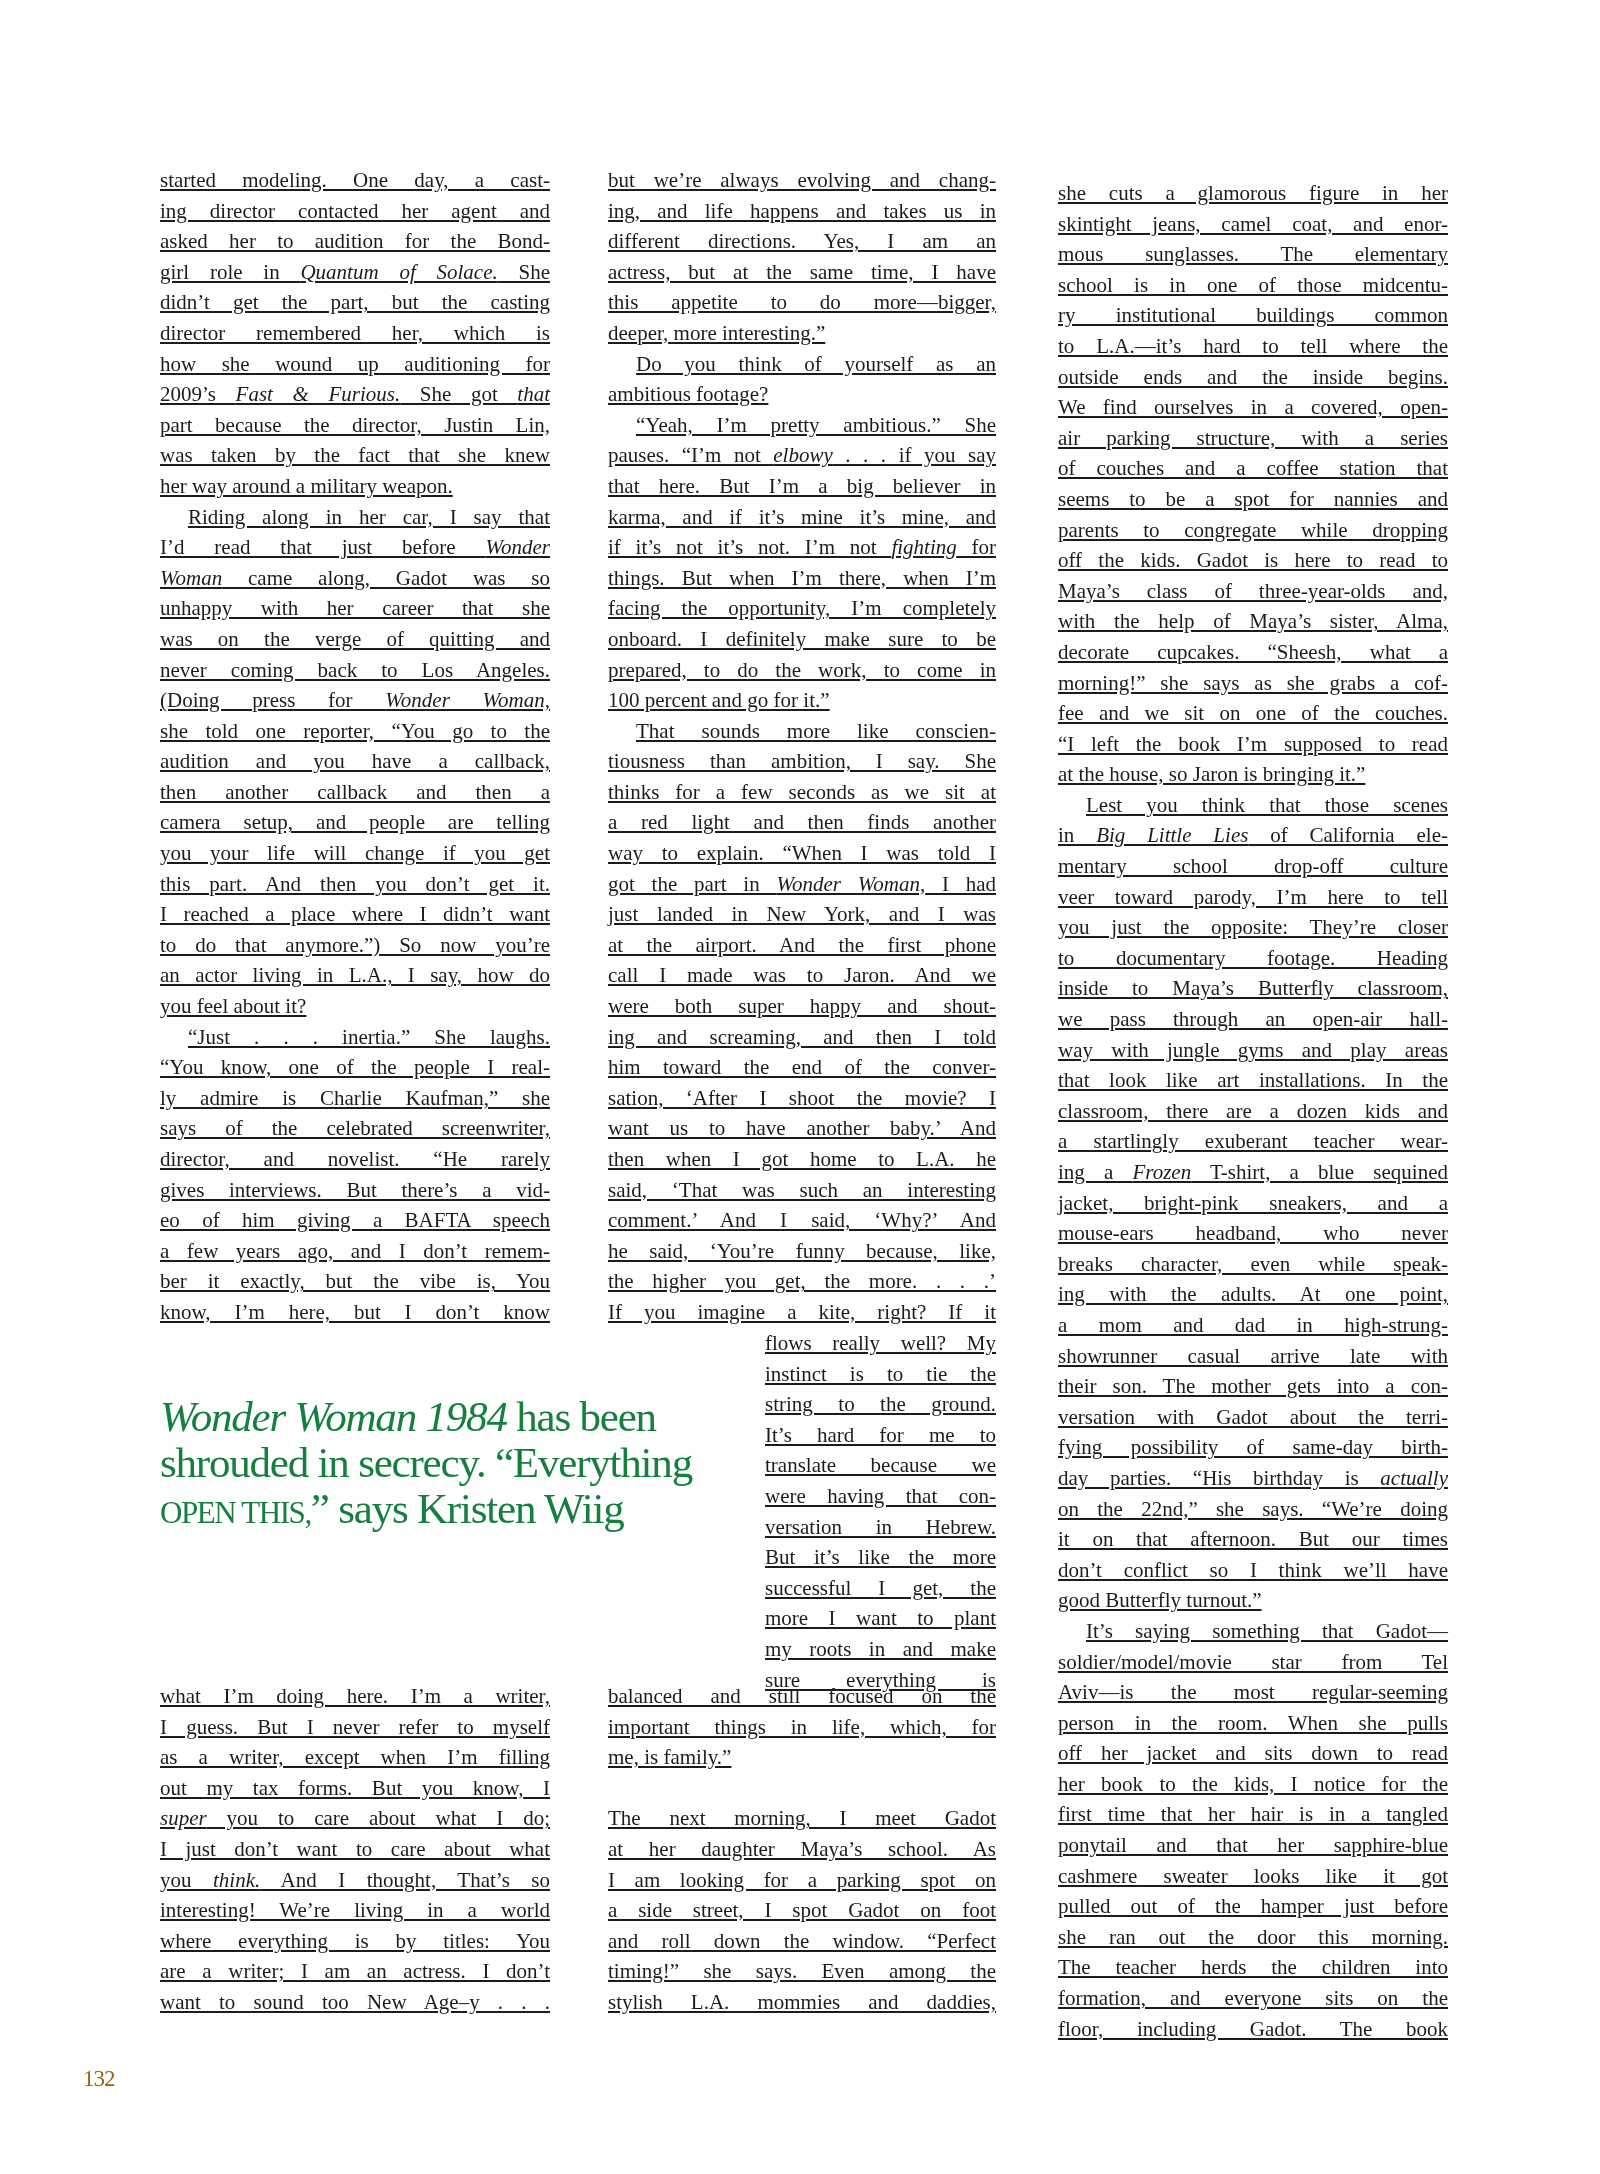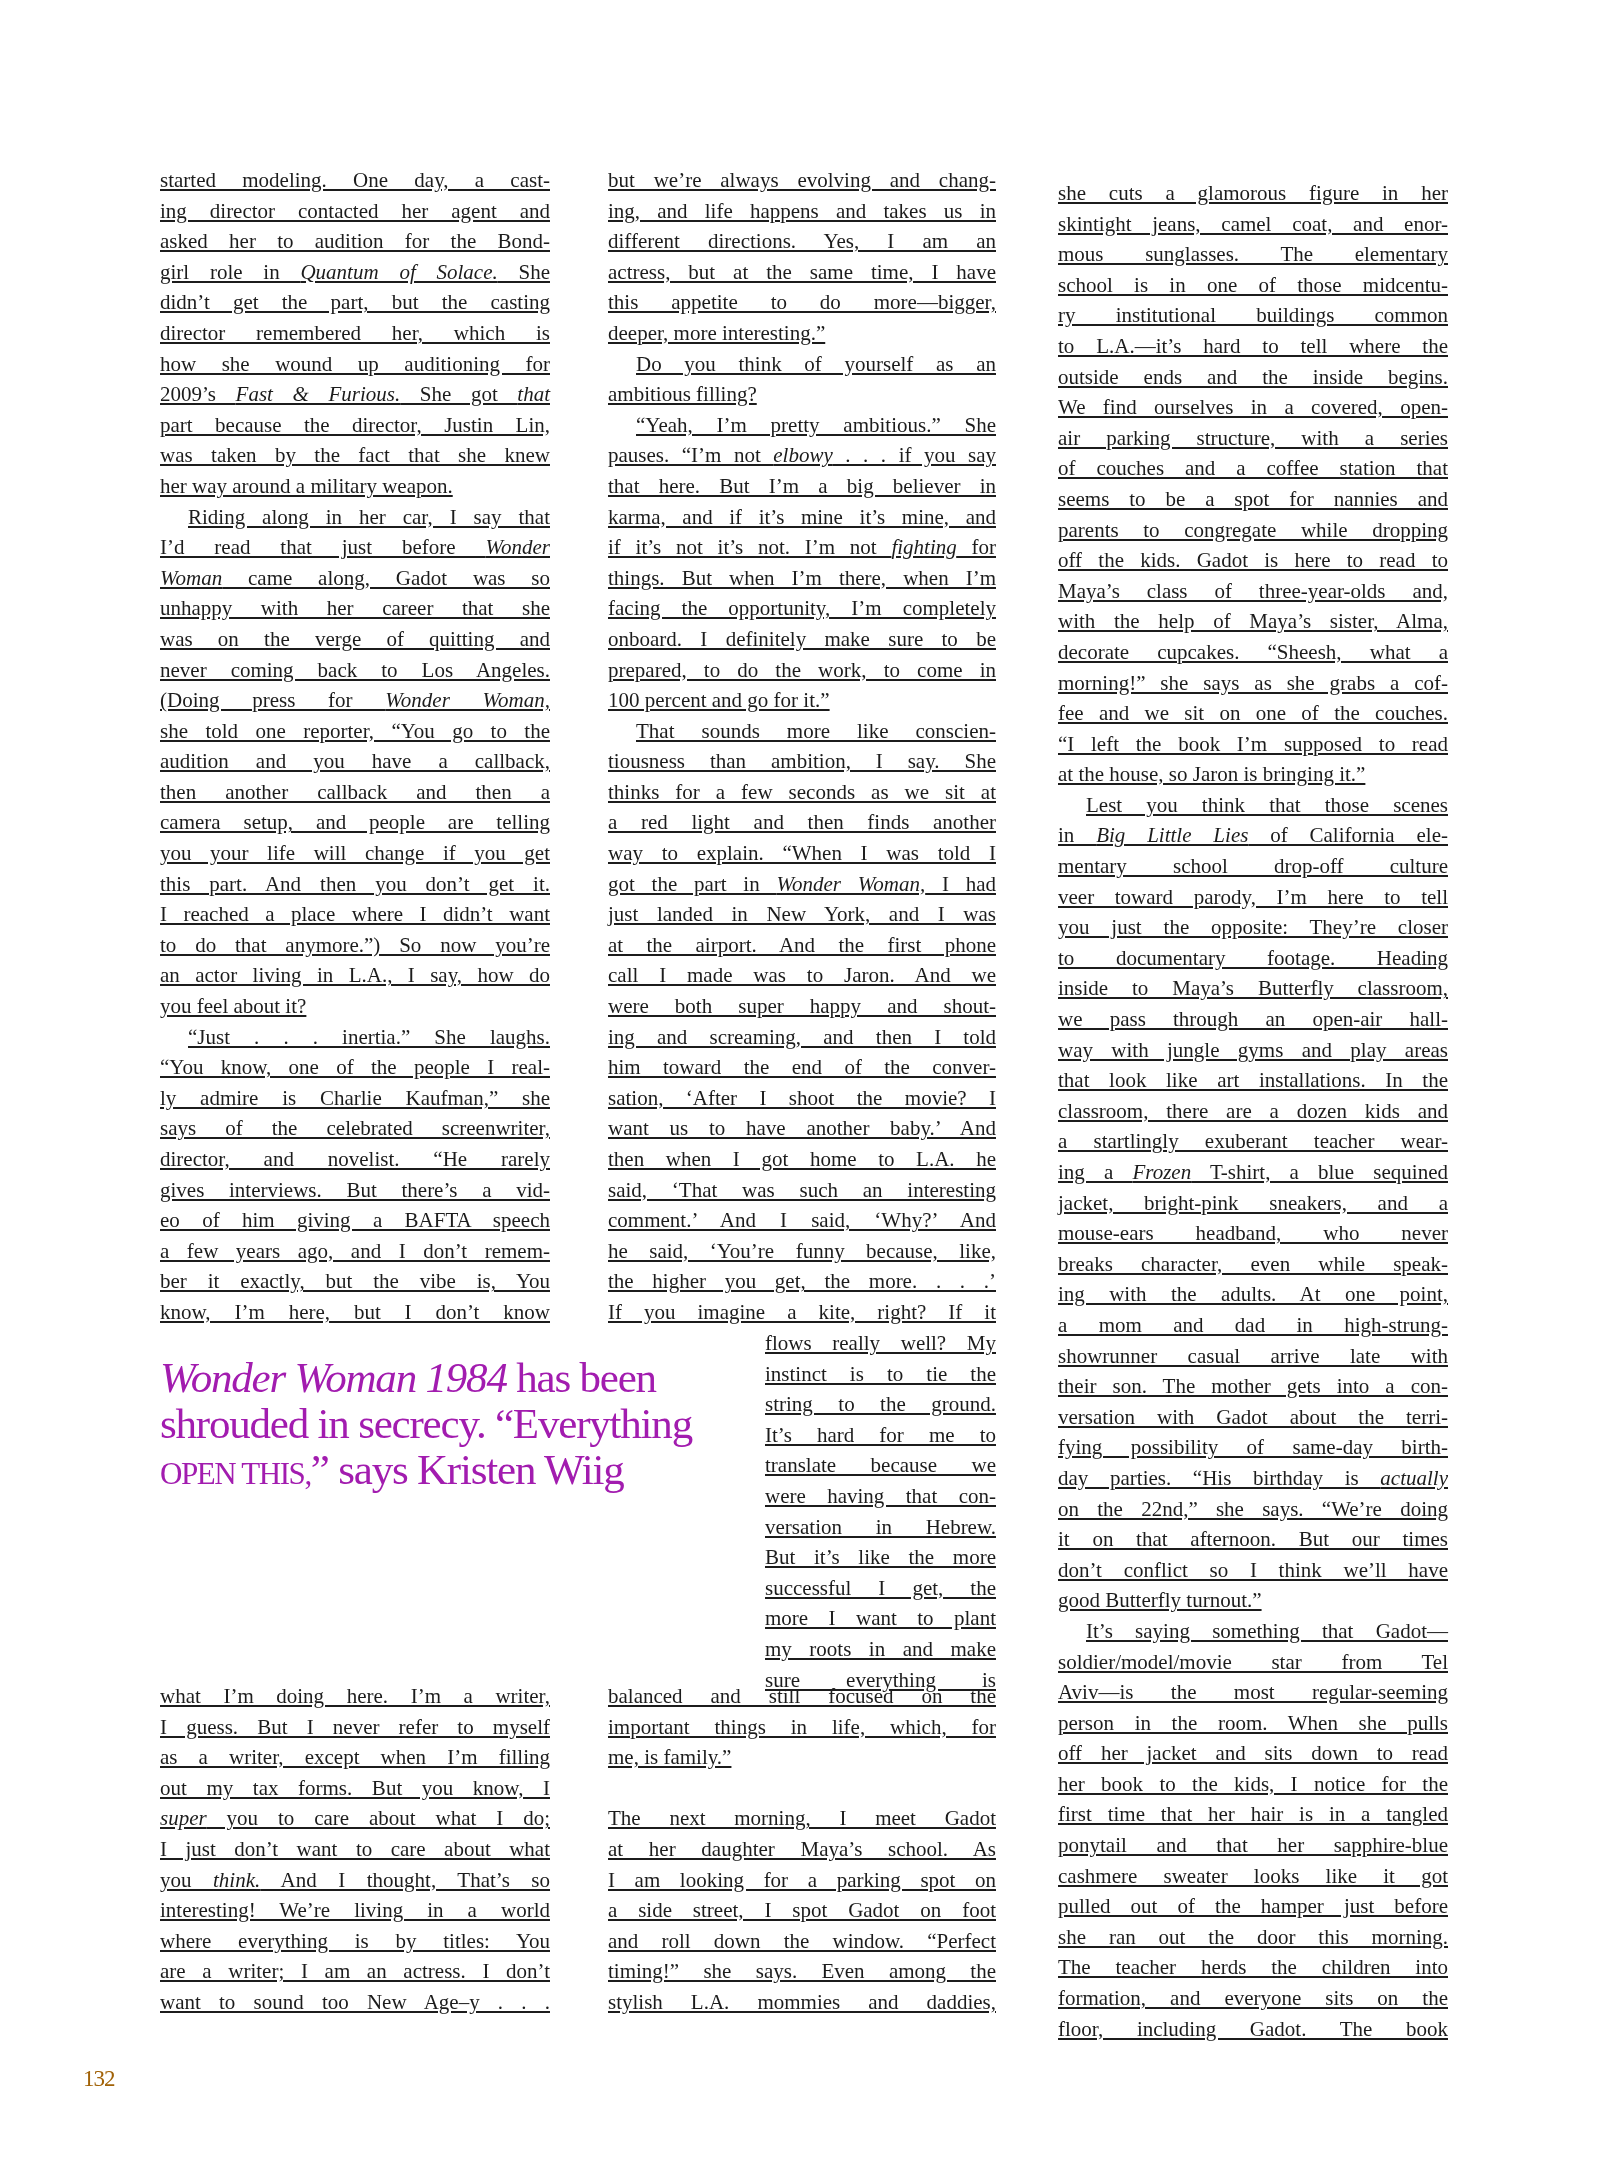--- a/index.html
+++ b/index.html
@@ -10,22 +10,22 @@
   .line.last { text-align-last: left; }
   .line.indent { text-indent: 28px; }
   #col1a { left: 160px; top: 165px; width: 390px; }
   #col1b { left: 160px; top: 1681px; width: 390px; }
   #col2a { left: 608px; top: 165px; width: 388px; }
   #col2n { left: 765px; top: 1328px; width: 231px; }
   #col2b { left: 608px; top: 1681px; width: 388px; }
   #col3 { left: 1058px; top: 178px; width: 390px; }
   .gap { height: 30.6px; display: block; }
   i { font-style: italic; }
-  #pullquote { position: absolute; left: 160px; top: 1355px; width: 560px;
-               font-size: 43px; line-height: 46px; letter-spacing: -1.2px; color: #a21caf; }
+  #pullquote { position: absolute; left: 160px; top: 1394px; width: 560px;
+               font-size: 43px; line-height: 46px; letter-spacing: -1.2px; color: #15803d; }
   #pullquote .pq-line { display: block; white-space: nowrap; }
   #pullquote .caps { font-size: 31px; letter-spacing: -1.4px; }
   #page-number { position: absolute; left: 83px; top: 2066px; font-size: 23px; letter-spacing: -1px; color: #a16207; }
 </style>
 </head>
 <body>
 
 <div id="col1a" class="col">
     <div class="line"><span>started modeling. One day, a cast-</span></div>
     <div class="line"><span>ing director contacted her agent and</span></div>
@@ -85,21 +85,21 @@
     <div class="line"><span>want to sound too New Age–y . . .</span></div>
   </div>
 <div id="col2a" class="col">
     <div class="line"><span>but we’re always evolving and chang-</span></div>
     <div class="line"><span>ing, and life happens and takes us in</span></div>
     <div class="line"><span>different directions. Yes, I am an</span></div>
     <div class="line"><span>actress, but at the same time, I have</span></div>
     <div class="line"><span>this appetite to do more—bigger,</span></div>
     <div class="line last"><span>deeper, more interesting.”</span></div>
     <div class="line indent"><span>Do you think of yourself as an</span></div>
-    <div class="line last"><span>ambitious filling?</span></div>
+    <div class="line last"><span>ambitious footage?</span></div>
     <div class="line indent"><span>“Yeah, I’m pretty ambitious.” She</span></div>
     <div class="line"><span>pauses. “I’m not </span><i>elbowy</i><span> . . . if you say</span></div>
     <div class="line"><span>that here. But I’m a big believer in</span></div>
     <div class="line"><span>karma, and if it’s mine it’s mine, and</span></div>
     <div class="line"><span>if it’s not it’s not. I’m not </span><i>fighting</i><span> for</span></div>
     <div class="line"><span>things. But when I’m there, when I’m</span></div>
     <div class="line"><span>facing the opportunity, I’m completely</span></div>
     <div class="line"><span>onboard. I definitely make sure to be</span></div>
     <div class="line"><span>prepared, to do the work, to come in</span></div>
     <div class="line last"><span>100 percent and go for it.”</span></div>

